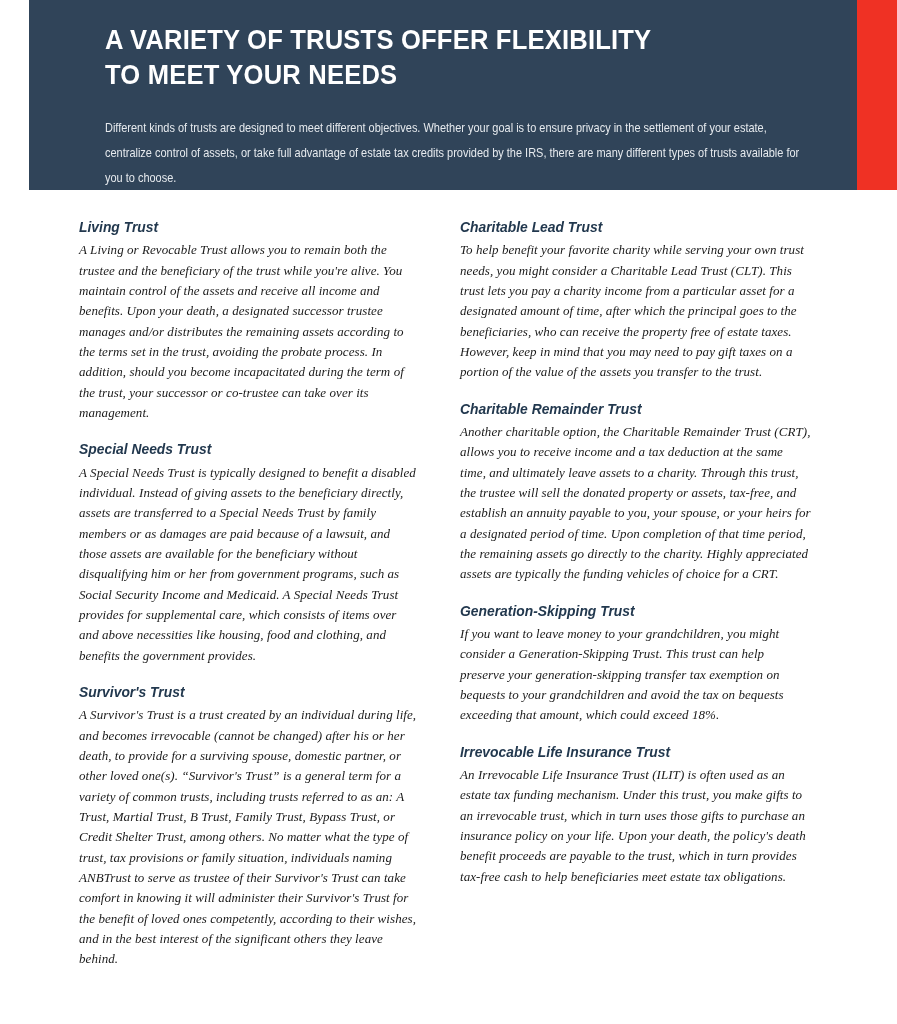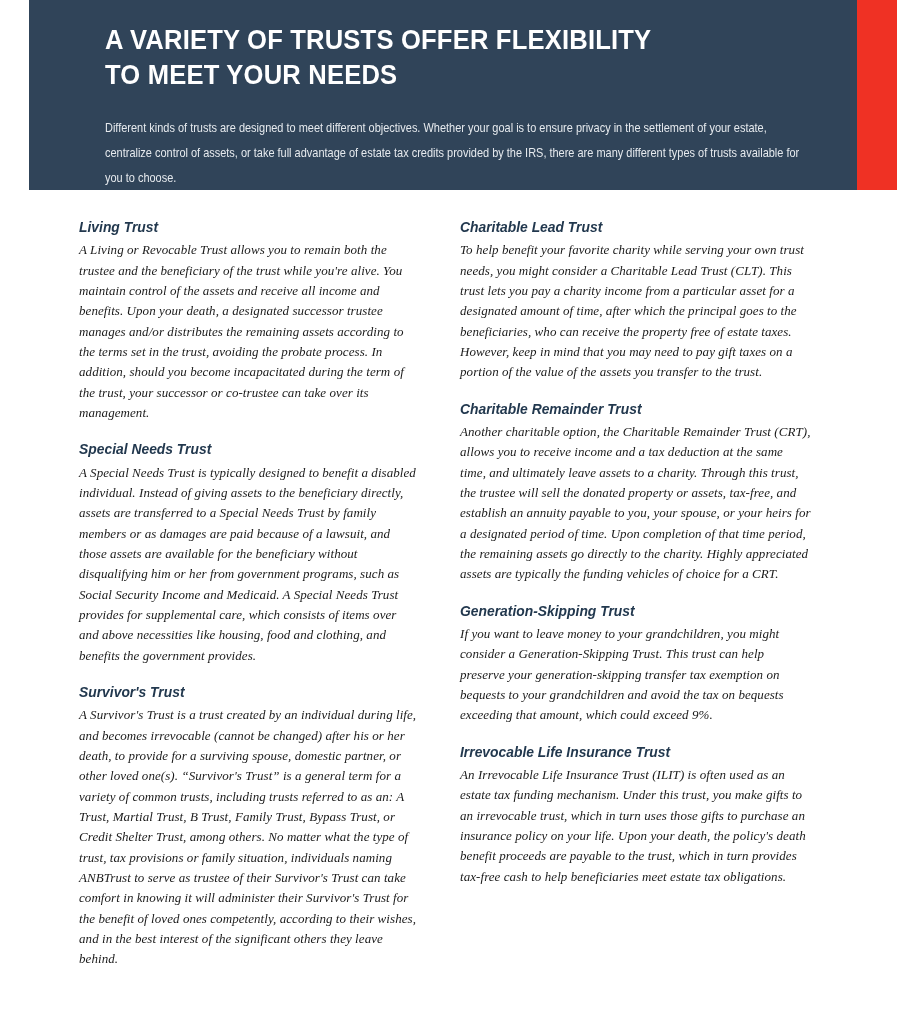--- a/index.html
+++ b/index.html
@@ -156,21 +156,21 @@
       <p class="sec-body">To help benefit your favorite charity while serving your own trust needs, you might consider a Charitable Lead Trust (CLT). This trust lets you pay a charity income from a particular asset for a designated amount of time, after which the principal goes to the beneficiaries, who can receive the property free of estate taxes. However, keep in mind that you may need to pay gift taxes on a portion of the value of the assets you transfer to the trust.</p>
     </section>
 
     <section class="section">
       <h2 class="sec-heading">Charitable Remainder Trust</h2>
       <p class="sec-body">Another charitable option, the Charitable Remainder Trust (CRT), allows you to receive income and a tax deduction at the same time, and ultimately leave assets to a charity. Through this trust, the trustee will sell the donated property or assets, tax-free, and establish an annuity payable to you, your spouse, or your heirs for a designated period of time. Upon completion of that time period, the remaining assets go directly to the charity. Highly appreciated assets are typically the funding vehicles of choice for a CRT.</p>
     </section>
 
     <section class="section">
       <h2 class="sec-heading">Generation-Skipping Trust</h2>
-      <p class="sec-body">If you want to leave money to your grandchildren, you might consider a Generation-Skipping Trust. This trust can help preserve your generation-skipping transfer tax exemption on bequests to your grandchildren and avoid the tax on bequests exceeding that amount, which could exceed 9%.</p>
+      <p class="sec-body">If you want to leave money to your grandchildren, you might consider a Generation-Skipping Trust. This trust can help preserve your generation-skipping transfer tax exemption on bequests to your grandchildren and avoid the tax on bequests exceeding that amount, which could exceed 18%.</p>
     </section>
 
     <section class="section">
       <h2 class="sec-heading">Irrevocable Life Insurance Trust</h2>
       <p class="sec-body">An Irrevocable Life Insurance Trust (ILIT) is often used as an estate tax funding mechanism. Under this trust, you make gifts to an irrevocable trust, which in turn uses those gifts to purchase an insurance policy on your life. Upon your death, the policy's death benefit proceeds are payable to the trust, which in turn provides tax-free cash to help beneficiaries meet estate tax obligations.</p>
     </section>
 
   </div>
 
 </div>

